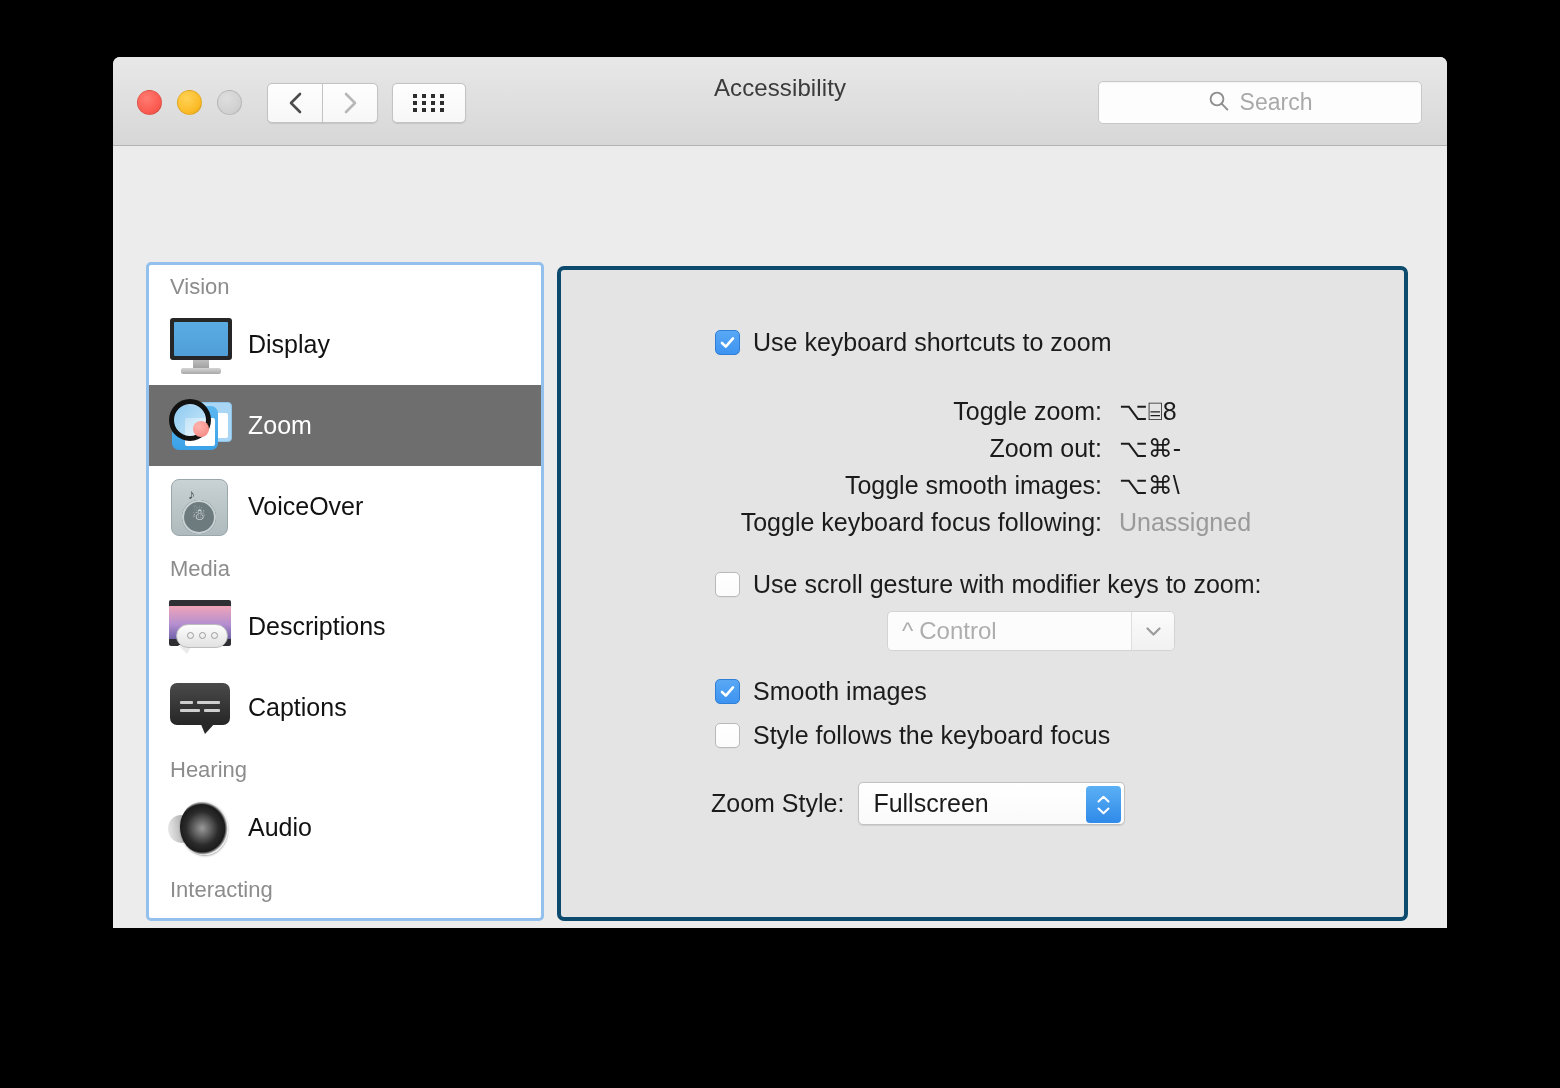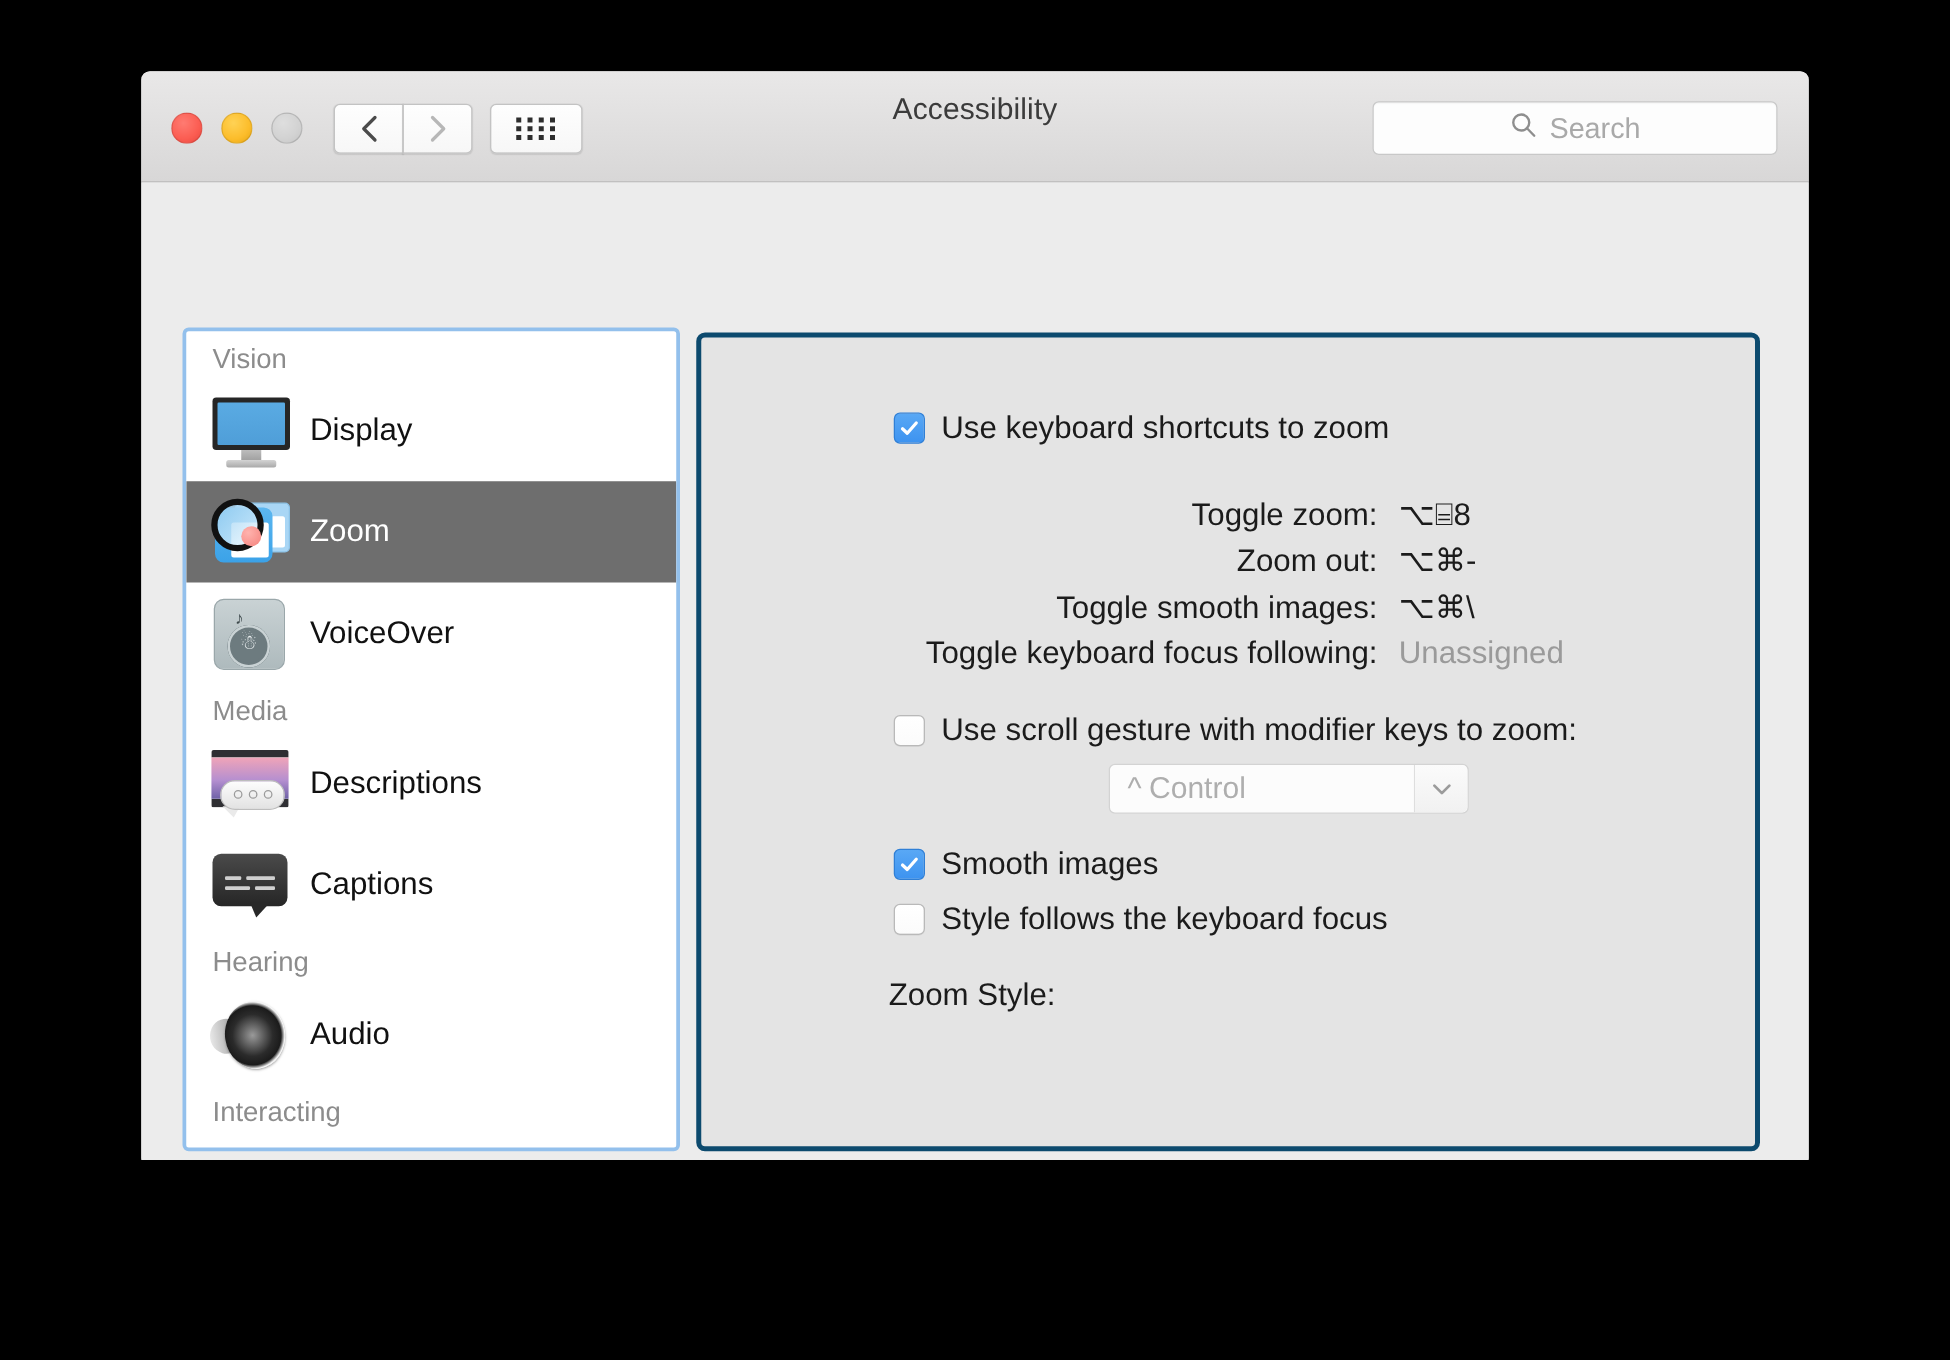--- a/index.html
+++ b/index.html
@@ -522,18 +522,29 @@
         <span class="txt">Smooth images</span>
       </div>
 
       <div id="cb-follows" class="row-cb">
         <span class="cb off"></span>
         <span class="txt">Style follows the keyboard focus</span>
       </div>
 
       <div id="zoomstyle-row">
         <span class="zlabel">Zoom Style:</span>
+        <span id="popup-zoomstyle">
+          <span class="pval">Fullscreen</span>
+          <span class="steppers">
+            <svg width="15" height="9" viewBox="0 0 15 9">
+                <polyline points="2.5,6.5 7.5,1.8 12.5,6.5" fill="none" stroke="#ffffff" stroke-width="2" stroke-linecap="round" stroke-linejoin="round"></polyline>
+              </svg>
+            <svg width="15" height="9" viewBox="0 0 15 9">
+                <polyline points="2.5,2.5 7.5,7.2 12.5,2.5" fill="none" stroke="#ffffff" stroke-width="2" stroke-linecap="round" stroke-linejoin="round"></polyline>
+              </svg>
+          </span>
+        </span>
       </div>
 
     </div>
 
   </div>
 </div>
 
 </body></html>

